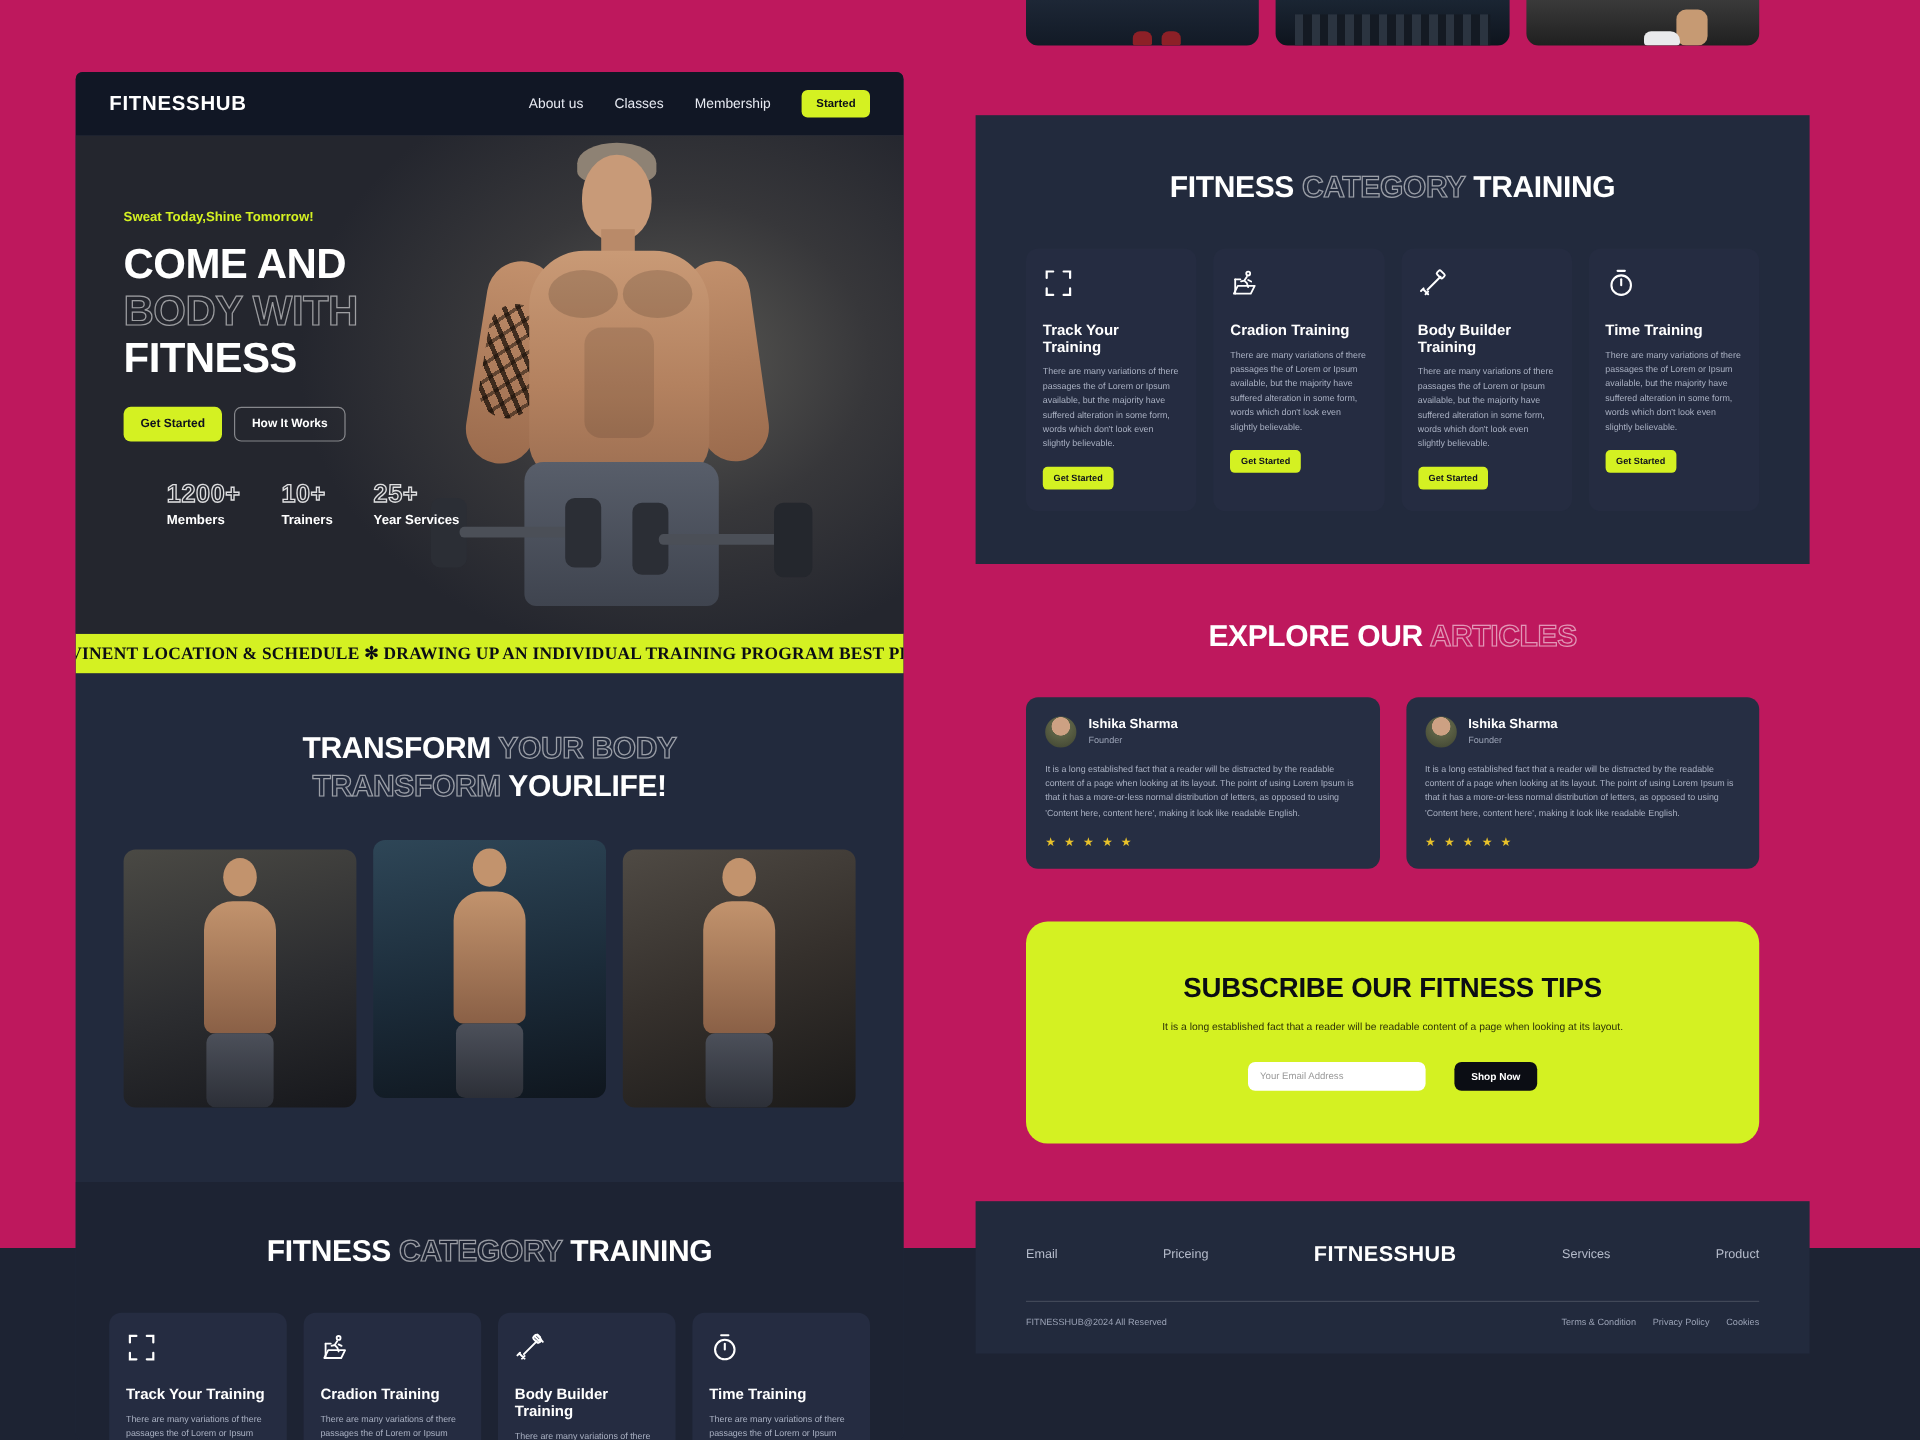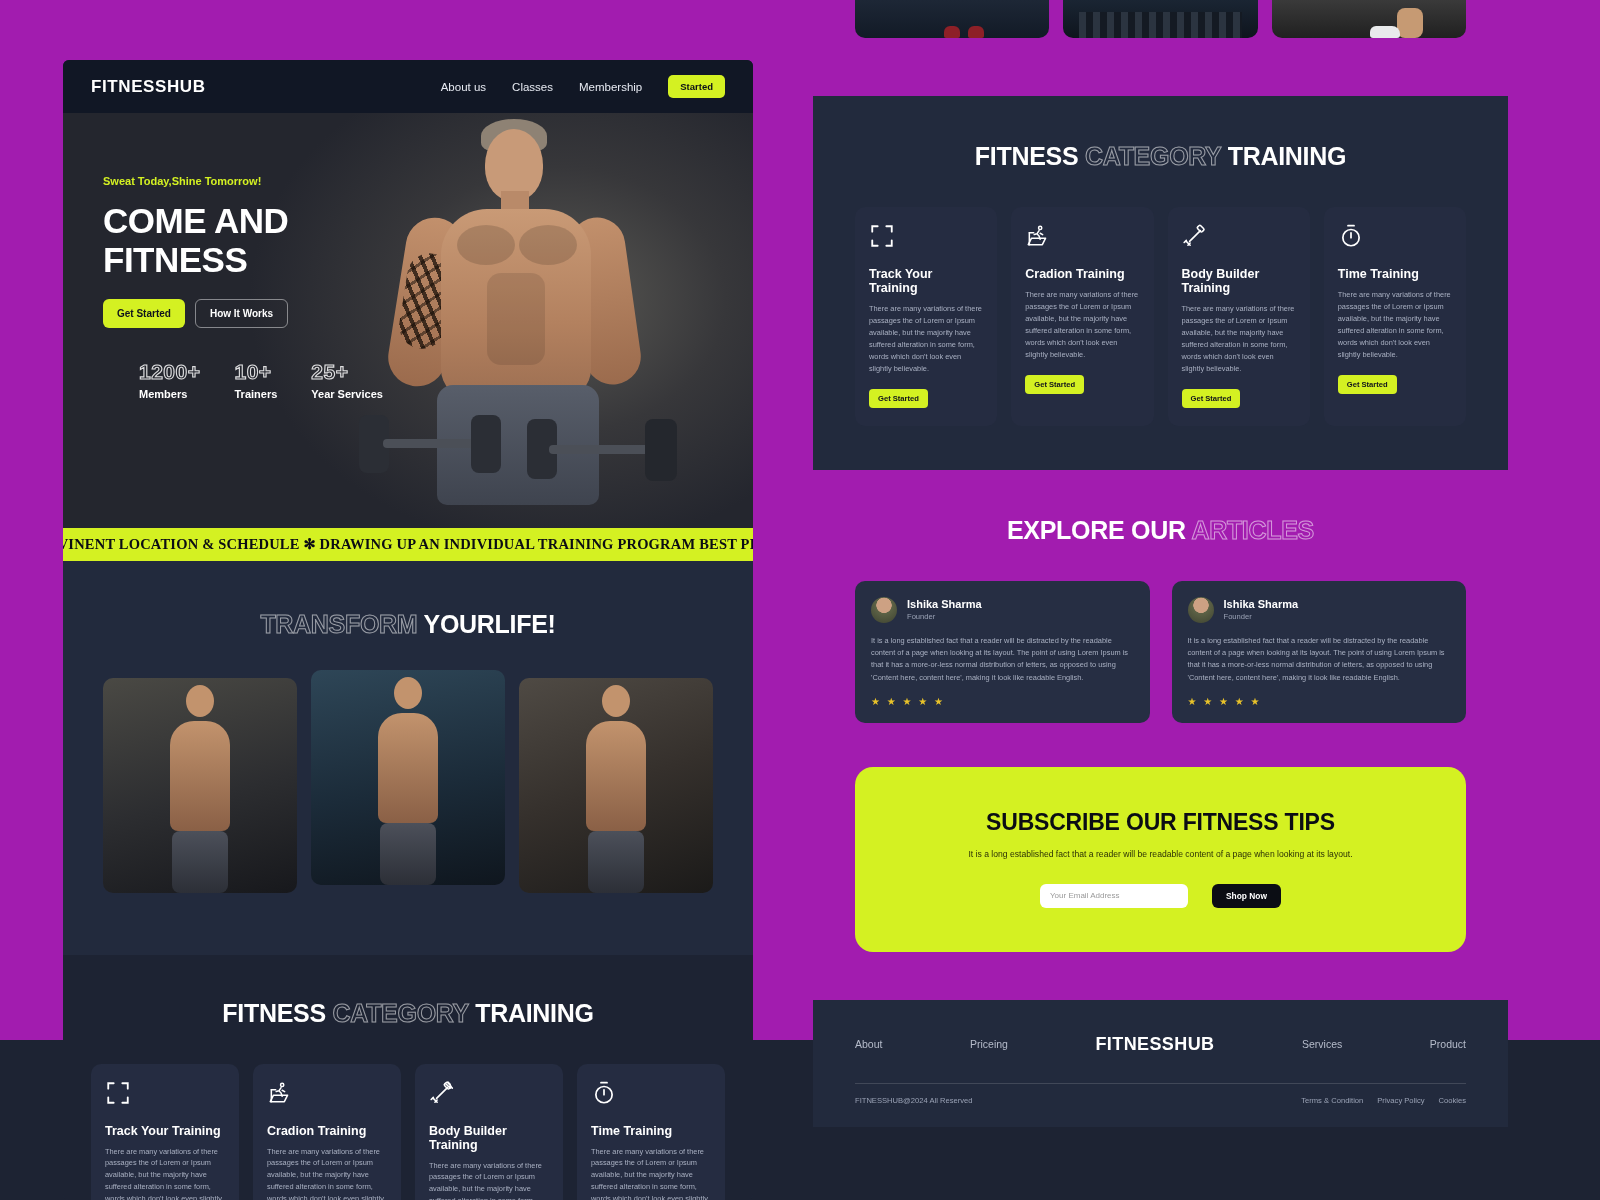--- a/index.html
+++ b/index.html
@@ -2,21 +2,21 @@
 <html><head>
 <meta charset="utf-8">
 <style>
   * { box-sizing: border-box; margin: 0; padding: 0; }
   html, body {
     width: 1600px; height: 1200px;
     background: #1d2333;
     font-family: "Liberation Sans", sans-serif;
     overflow: hidden;
   }
-  .stage { position: relative; width: 1600px; height: 1040px; background: #a21caf; }
+  .stage { position: relative; width: 1600px; height: 1040px; background: #be185d; }
 
   
   .outline-txt {
     color: transparent;
     -webkit-text-stroke: 1px rgba(255,255,255,.55);
   }
   .solid-txt { color: #ffffff; }
 
   
   .board-left {
@@ -251,20 +251,21 @@
         <div class="dumbbell db-w2"></div>
         <div class="dumbbell db2-w1"></div>
         <div class="dumbbell db2-bar"></div>
         <div class="dumbbell db2-w2"></div>
       </div>
 
       <div class="hero-copy">
         <div class="eyebrow">Sweat Today,Shine Tomorrow!</div>
         <div class="hero-h1">
           <span class="ln solid-txt">COME AND</span>
+          <span class="ln outline-txt">BODY WITH</span>
           <span class="ln solid-txt">FITNESS</span>
         </div>
         <div class="hero-btns">
           <button class="btn-yellow">Get Started</button>
           <button class="btn-ghost">How It Works</button>
         </div>
         <div class="stats">
           <div>
             <div class="stat-num">1200+</div>
             <div class="stat-label">Members</div>
@@ -280,20 +281,21 @@
         </div>
       </div>
     </div>
 
     <div class="marquee">
       <span>NVINENT LOCATION &amp; SCHEDULE ✻ DRAWING UP AN INDIVIDUAL TRAINING PROGRAM BEST PROFESSIONAL</span>
     </div>
 
     <div class="transform-sec">
       <div class="transform-h">
+        <div><span class="solid-txt">TRANSFORM</span> <span class="outline-txt">YOUR BODY</span></div>
         <div><span class="outline-txt">TRANSFORM</span> <span class="solid-txt">YOURLIFE!</span></div>
       </div>
       <div class="gallery">
         <div class="gal-card g1">
           <div class="gal-figure">
             <div class="gf-head"></div>
             <div class="gf-body"></div>
             <div class="gf-legs"></div>
           </div>
         </div>
@@ -480,21 +482,21 @@
       <div class="sub-h">SUBSCRIBE OUR FITNESS TIPS</div>
       <div class="sub-p">It is a long established fact that a reader will be  readable content of a page when looking at its layout.</div>
       <div class="sub-form">
         <input class="sub-input" type="text" placeholder="Your Email Address" style="">
         <button class="sub-btn">Shop Now</button>
       </div>
     </div>
 
     <div class="footer">
       <div class="f-nav">
-        <a href="#" class="f-link">About</a>
+        <a href="#" class="f-link">Email</a>
         <a href="#" class="f-link">Priceing</a>
         <div class="f-brand">FITNESSHUB</div>
         <a href="#" class="f-link">Services</a>
         <a href="#" class="f-link">Product</a>
       </div>
       <div class="f-rule"></div>
       <div class="f-bottom">
         <div class="f-copy">FITNESSHUB@2024 All Reserved</div>
         <div class="f-legal">
           <a href="#">Terms &amp; Condition</a>

